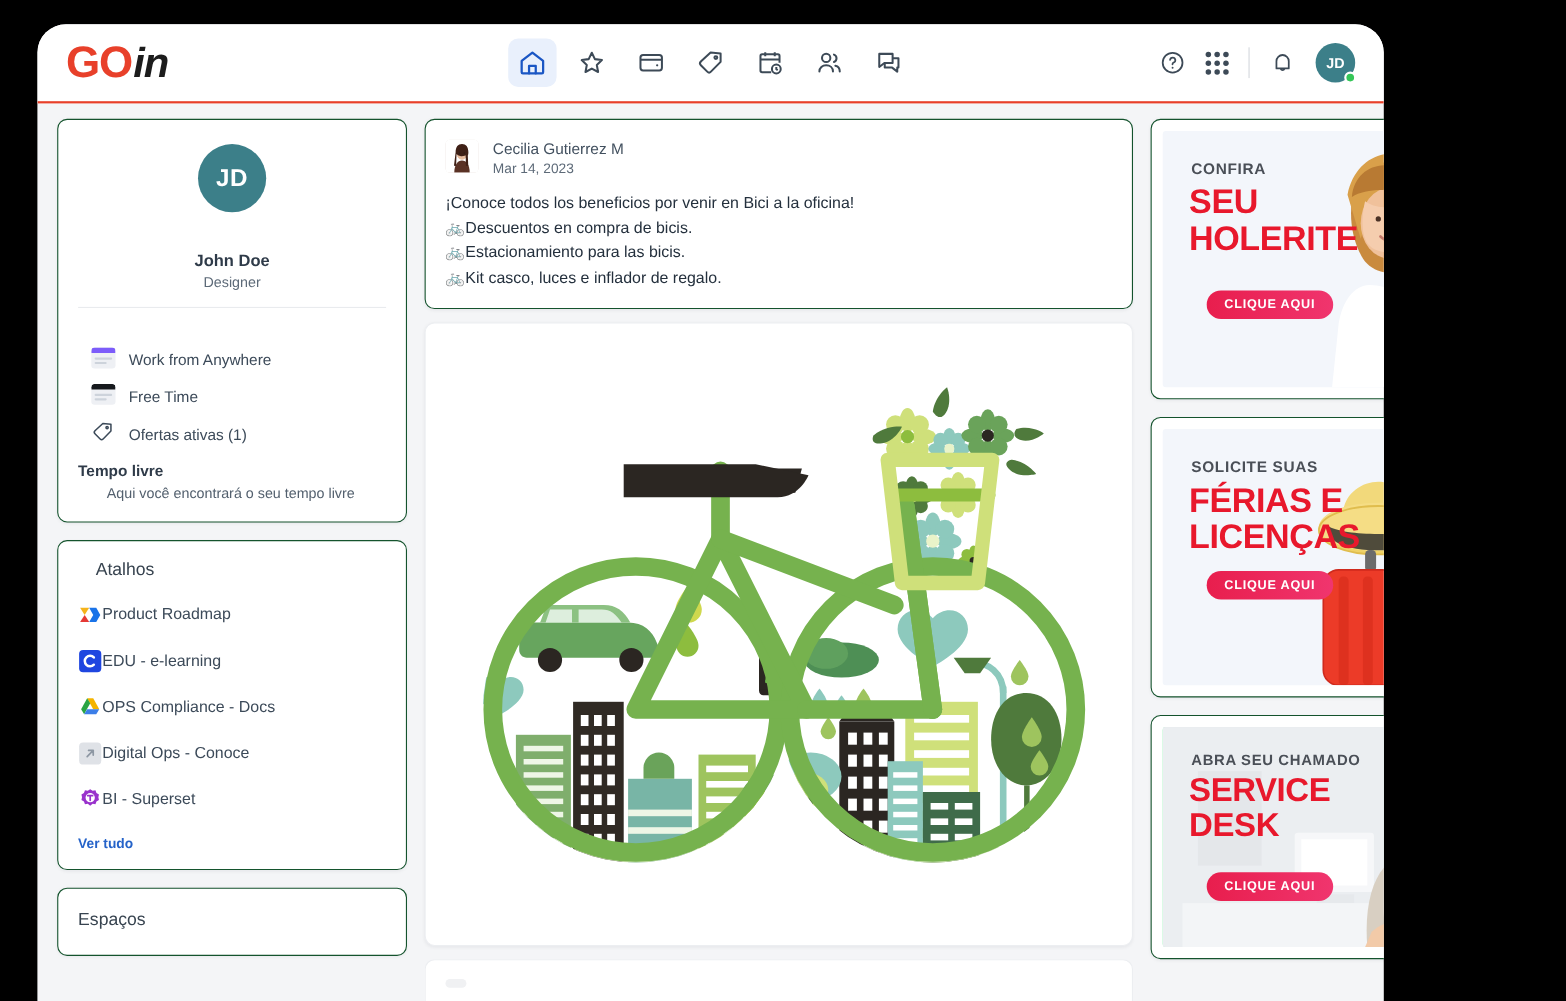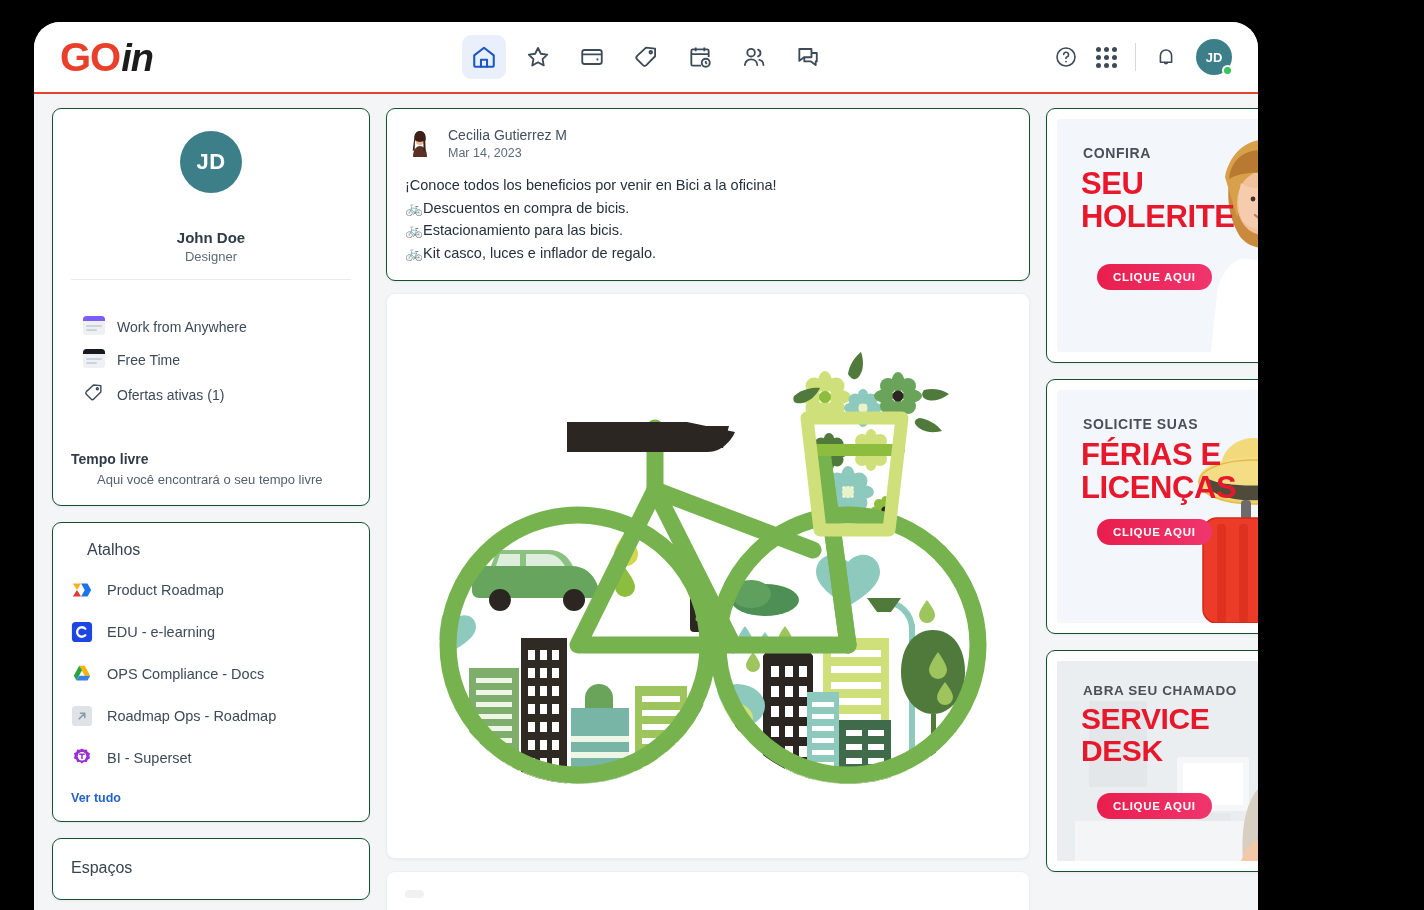--- a/index.html
+++ b/index.html
@@ -100,27 +100,27 @@
   }
   .status-label { font-size: 14px; color: #3c4a59; }
   .mini-card {
     width: 22px; height: 19px; border-radius: 3px;
     background: #eef0f4; position: relative; overflow: hidden; flex: 0 0 22px;
   }
   .mini-card .bar { position: absolute; left: 0; right: 0; top: 0; height: 5px; border-radius: 3px 3px 0 0; }
   .mini-card .ln { position: absolute; left: 3px; height: 1.6px; background: #cdd3db; border-radius: 1px; }
   .mini-card .ln1 { top: 9px; width: 16px; }
   .mini-card .ln2 { top: 13px; width: 11px; }
-  .free-block { padding: 6px 18px 18px; margin-top: 31px; }
+  .free-block { padding: 6px 18px 18px; }
   .free-title { font-size: 14px; font-weight: bold; color: #2f3b49; }
   .free-desc { font-size: 13px; color: #53606e; margin-top: 5px; padding-left: 26px; }
   
   .sc-head { padding: 18px 18px 4px; font-size: 16px; color: #37434f; margin-left: 16px; }
   .sc-list { padding: 6px 18px 8px; }
-  .sc-row { display: flex; align-items: center; gap: 14px; padding: 10px 0; cursor: pointer; text-align: center; }
+  .sc-row { display: flex; align-items: center; padding: 10px 0; cursor: pointer; text-align: center; }
   .sc-label { font-size: 14.5px; color: #3c4a59; }
   .sc-icon { width: 22px; height: 22px; flex: 0 0 22px; position: relative; }
   .sc-link { display: block; padding: 4px 18px 16px; font-size: 12.5px; color: #2563c9; font-weight: bold; cursor: pointer; }
   .spaces-head { padding: 20px 18px 22px; font-size: 16px; color: #37434f; }
   
   .post-head { display: flex; align-items: flex-start; gap: 13px; padding: 18px 18px 10px; }
   .post-avatar {
     width: 30px; height: 30px; border-radius: 4px; flex: 0 0 30px; overflow: hidden; background: #f0eae7;
   }
   .post-author { font-size: 14px; color: #42505f; }
@@ -360,21 +360,21 @@
             <span class="sc-label">OPS Compliance - Docs</span>
           </div>
 
           <div class="sc-row">
             <span class="sc-icon">
               <svg width="22" height="22" viewBox="0 0 24 24">
                 <rect x="1" y="1" width="22" height="22" rx="4" fill="#dfe2e7"></rect>
                 <path d="M9 15l6-6M10.4 9H15v4.6" fill="none" stroke="#8d97a3" stroke-width="1.7" stroke-linecap="round" stroke-linejoin="round"></path>
               </svg>
             </span>
-            <span class="sc-label">Roadmap Ops - Roadmap</span>
+            <span class="sc-label">Digital Ops - Conoce</span>
           </div>
 
           <div class="sc-row">
             <span class="sc-icon">
               <svg width="22" height="22" viewBox="0 0 24 24">
                 <path d="M12 1.6l2.4 1.5 2.8-.4 1 2.7 2.5 1.4-.6 2.8.6 2.8-2.5 1.4-1 2.7-2.8-.4L12 18l-2.4-1.9-2.8.4-1-2.7-2.5-1.4.6-2.8-.6-2.8 2.5-1.4 1-2.7 2.8.4z" fill="#9932cc"></path>
                 <circle cx="12" cy="10" r="4.6" fill="#fff"></circle>
                 <path d="M9.6 8h4.8M12 8v4.6" stroke="#9932cc" stroke-width="1.7" stroke-linecap="round"></path>
               </svg>
             </span>

